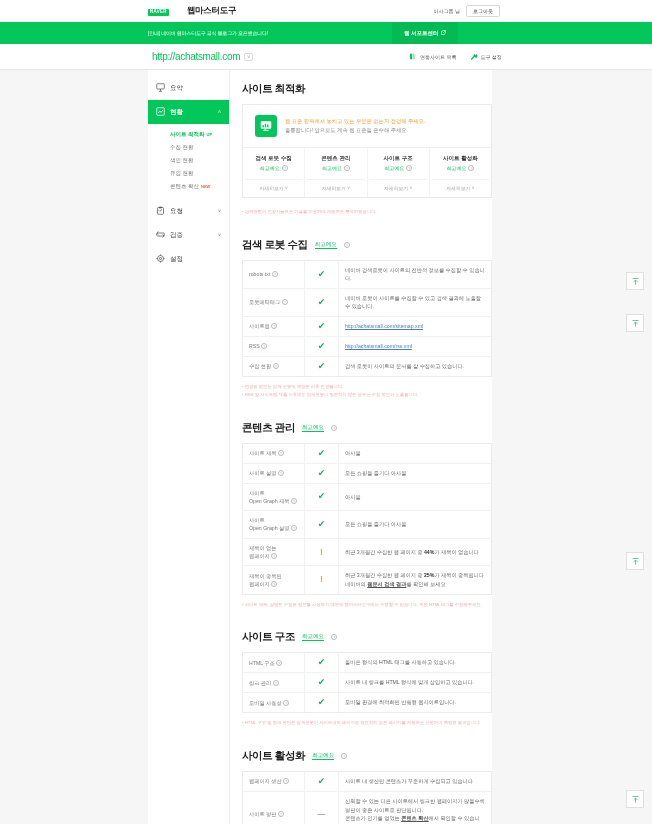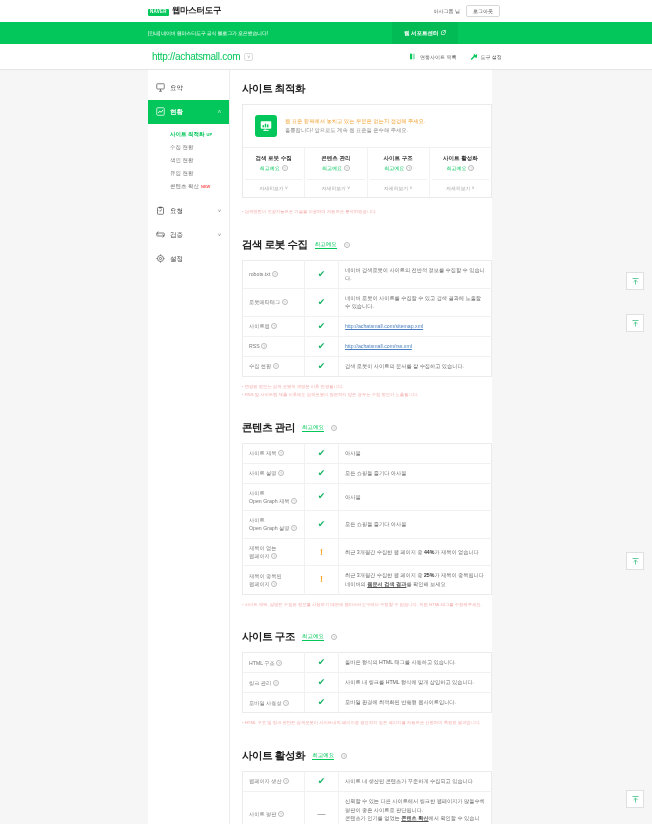--- a/index.html
+++ b/index.html
@@ -14,21 +14,21 @@
     position:relative;
     overflow:hidden;
   }
 
   
   .topbar {
     height:22px; background:#fff;
     display:flex; align-items:center;
     position:relative;
   }
-  .brand { margin-left:148px; display:flex; align-items:baseline; gap:3px; }
+  .brand { margin-left:148px; display:flex; align-items:baseline; gap:18px; }
   .brand-naver {
     background:#03c75a; color:#fff; font-weight:bold;
     font-size:4.5px; letter-spacing:.3px;
     padding:1px 2px; border-radius:1px; line-height:1;
   }
   .brand-name { font-size:8.5px; font-weight:bold; color:#222; letter-spacing:-.3px; }
   .topbar-right {
     position:absolute; right:152px; top:0; height:22px;
     display:flex; align-items:center; gap:6px;
   }

